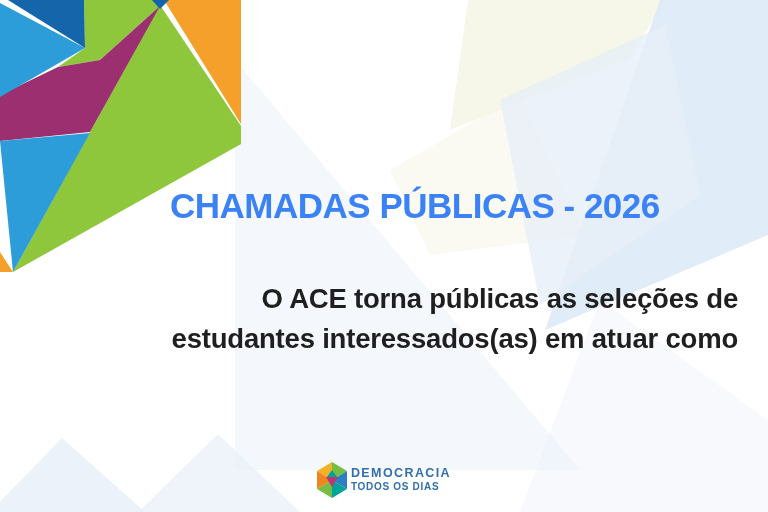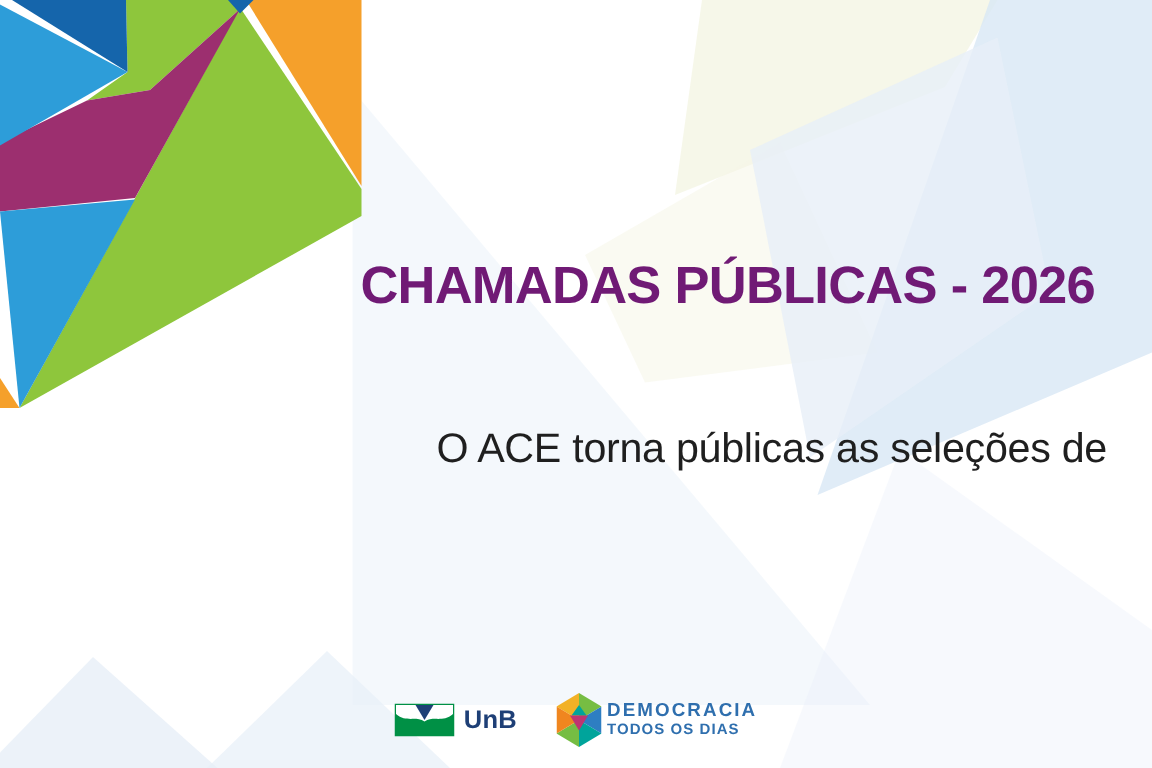--- a/index.html
+++ b/index.html
@@ -1,28 +1,28 @@
 <!DOCTYPE html>
 <html><head>
 <meta charset="utf-8">
 <style>
   html,body{margin:0;padding:0;}
   body{font-family:"Liberation Sans","DejaVu Sans",sans-serif;background:#ffffff;}
   .canvas{position:relative;width:768px;height:512px;overflow:hidden;background:#ffffff;}
   .bg-svg{position:absolute;left:0;top:0;width:768px;height:512px;}
   .cluster-svg{position:absolute;left:0;top:0;width:250px;height:300px;}
   .title{
-    position:absolute;left:170px;top:171px;width:560px;
+    position:absolute;left:170px;top:186px;width:560px;
     font-size:35px;font-weight:bold;letter-spacing:-0.5px;
-    color:#701a75;white-space:nowrap;text-align:right;
+    color:#3b82f6;white-space:nowrap;
   }
   .body-text{
     position:absolute;right:30px;top:279px;width:730px;
     font-size:27.5px;line-height:40px;text-align:right;
-    color:#1f1f1f;letter-spacing:-0.2px;
+    color:#1f1f1f;letter-spacing:-0.2px;font-weight:bold;
   }
   .body-text div{white-space:nowrap;}
   .footer{
     position:absolute;left:0;bottom:14px;width:768px;
     display:flex;justify-content:center;align-items:center;gap:26px;
   }
   .logo-group{display:flex;align-items:center;}
   .unb-group{gap:6px;}
   .demo-group{gap:4px;}
   .unb-label{font-size:17px;font-weight:bold;color:#1e3f76;letter-spacing:0.2px;}
@@ -56,32 +56,25 @@
     <polygon points="8,0 84,0 85,48" fill="#1565ab"></polygon>
     <polygon points="152,0 169,0 160,9" fill="#1565ab"></polygon>
     <polygon points="0,141 90,133 13,272" fill="#2d9dd9"></polygon>
     <polygon points="0,252 13,272 0,272" fill="#f5a02b"></polygon>
   </svg>
 
   <div class="title">CHAMADAS PÚBLICAS - 2026</div>
 
   <div class="body-text">
     <div>O ACE torna públicas as seleções de</div>
+    <div>estudantes interessados(as) em atuar como</div>
   </div>
 
   <div class="footer">
 
-    <div class="logo-group unb-group">
-      <svg width="40" height="22" viewBox="0 0 40 22" aria-hidden="true">
-        <rect x="0" y="0" width="40" height="22" fill="#009045"></rect>
-        <path d="M1,1 L39,1 L39,7 C32,13 26,8 20,12 C14,8 8,13 1,7 Z" fill="#ffffff"></path>
-        <path d="M14,1 L26,1 L20,11 Z" fill="#1e3f76"></path>
-      </svg>
-      <span class="unb-label">UnB</span>
-    </div>
 
     <div class="logo-group demo-group">
       <svg width="30" height="36" viewBox="0 0 30 36" aria-hidden="true">
         <polygon points="15,18 0,9 15,0" fill="#f2b126"></polygon>
         <polygon points="15,18 15,0 30,9" fill="#76bd43"></polygon>
         <polygon points="15,18 30,9 30,27" fill="#2e7ec2"></polygon>
         <polygon points="15,18 30,27 15,36" fill="#00a49b"></polygon>
         <polygon points="15,18 15,36 0,27" fill="#76bd43"></polygon>
         <polygon points="15,18 0,27 0,9" fill="#f0861f"></polygon>
         <polygon points="10,15 20,15 15,8" fill="#00a49b"></polygon>

